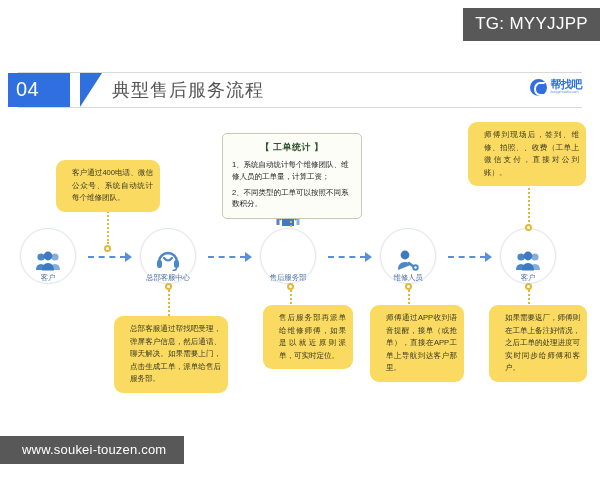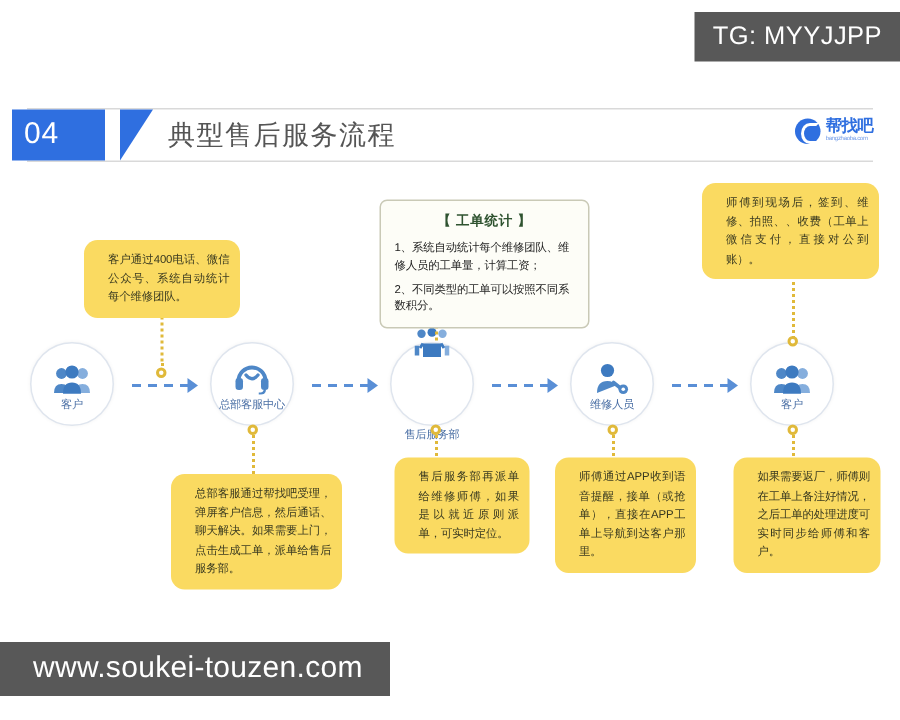--- a/index.html
+++ b/index.html
@@ -26,21 +26,21 @@
     padding: 6px 12px 7px 12px;
     white-space: nowrap;
   }
 
   
   .url-badge {
     position: absolute;
     left: 0; bottom: 16px;
     background: #585858;
     color: #ffffff;
-    font-size: 20px;
+    font-size: 13px;
     letter-spacing: 0.2px;
     padding: 6px 18px 7px 22px;
     white-space: nowrap;
   }
 
   
   .header {
     position: absolute;
     left: 0; top: 72px;
     width: 600px; height: 36px;
@@ -122,21 +122,21 @@
   
   .node {
     position: absolute;
     width: 56px; height: 56px;
     border-radius: 50%;
     border: 1px solid #dfe5ee;
     background: #ffffff;
     display: flex;
     flex-direction: column;
     align-items: center;
-    justify-content: center;
+    justify-content: flex-end;
     box-shadow: 0 0 3px rgba(0,0,0,0.05);
   }
   .node .icon { height: 26px; display: flex; align-items: flex-end; }
   .node .node-label {
     margin-top: 2px;
     font-size: 7.5px;
     color: #4a6fa5;
     white-space: nowrap;
     letter-spacing: -0.2px;
   }
@@ -351,21 +351,21 @@
   <div class="callout" style="left:468px; top:122px; width:118px;">师傅到现场后，签到、维修、拍照、、收费（工单上微信支付，直接对公到账）。</div>
 
   <div class="callout" style="left:114px; top:316px; width:114px;">总部客服通过帮找吧受理，弹屏客户信息，然后通话、聊天解决。如果需要上门，点击生成工单，派单给售后服务部。</div>
 
   <div class="callout" style="left:263px; top:305px; width:90px;">售后服务部再派单给维修师傅，如果是以就近原则派单，可实时定位。</div>
 
   <div class="callout" style="left:489px; top:305px; width:98px;">如果需要返厂，师傅则在工单上备注好情况，之后工单的处理进度可实时同步给师傅和客户。</div>
 
   <div class="callout" style="left:370px; top:305px; width:94px;">师傅通过APP收到语音提醒，接单（或抢单），直接在APP工单上导航到达客户那里。</div>
 
-  <div class="stats-box" style="left:222px; top:133px; width:140px;margin-left:31px;">
+  <div class="stats-box" style="left:222px; top:133px; width:140px;">
     <div class="stats-title">【 工单统计 】</div>
     <div class="stats-line">1、系统自动统计每个维修团队、维修人员的工单量，计算工资；</div>
     <div class="stats-line">2、不同类型的工单可以按照不同系数积分。</div>
   </div>
 
   <div class="url-badge">www.soukei-touzen.com</div>
 
 </div>
 
 </body></html>

